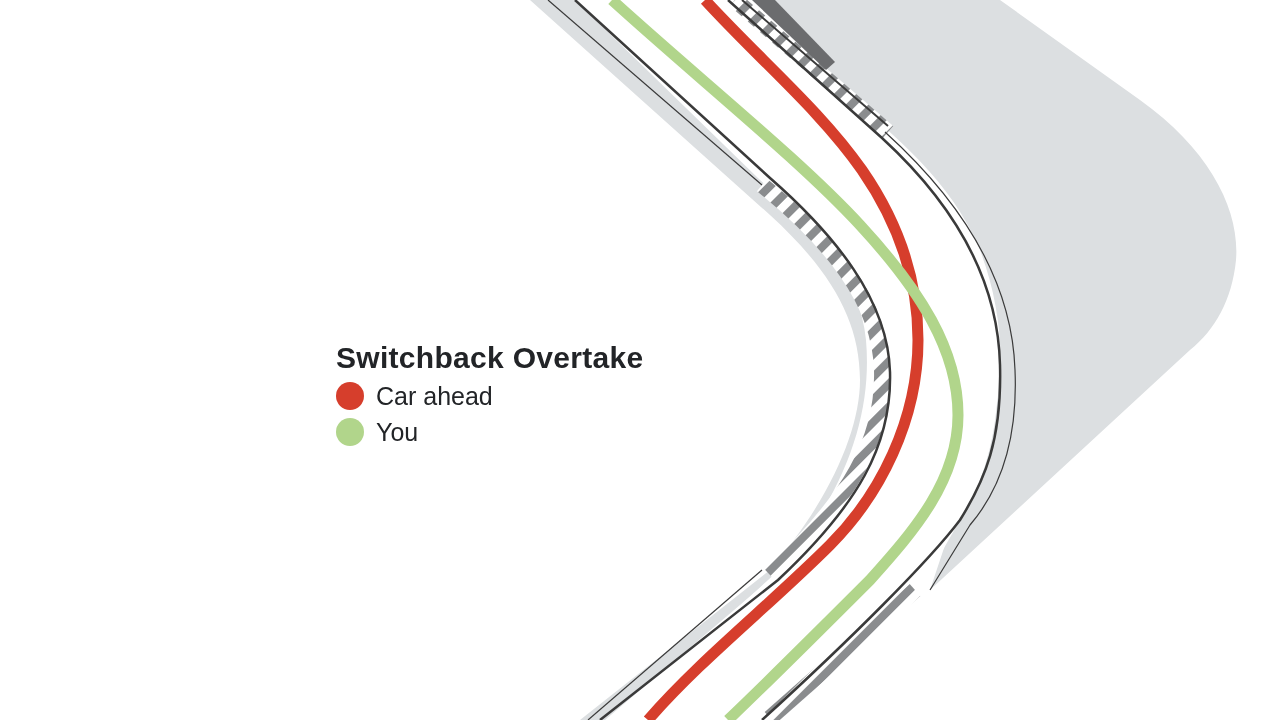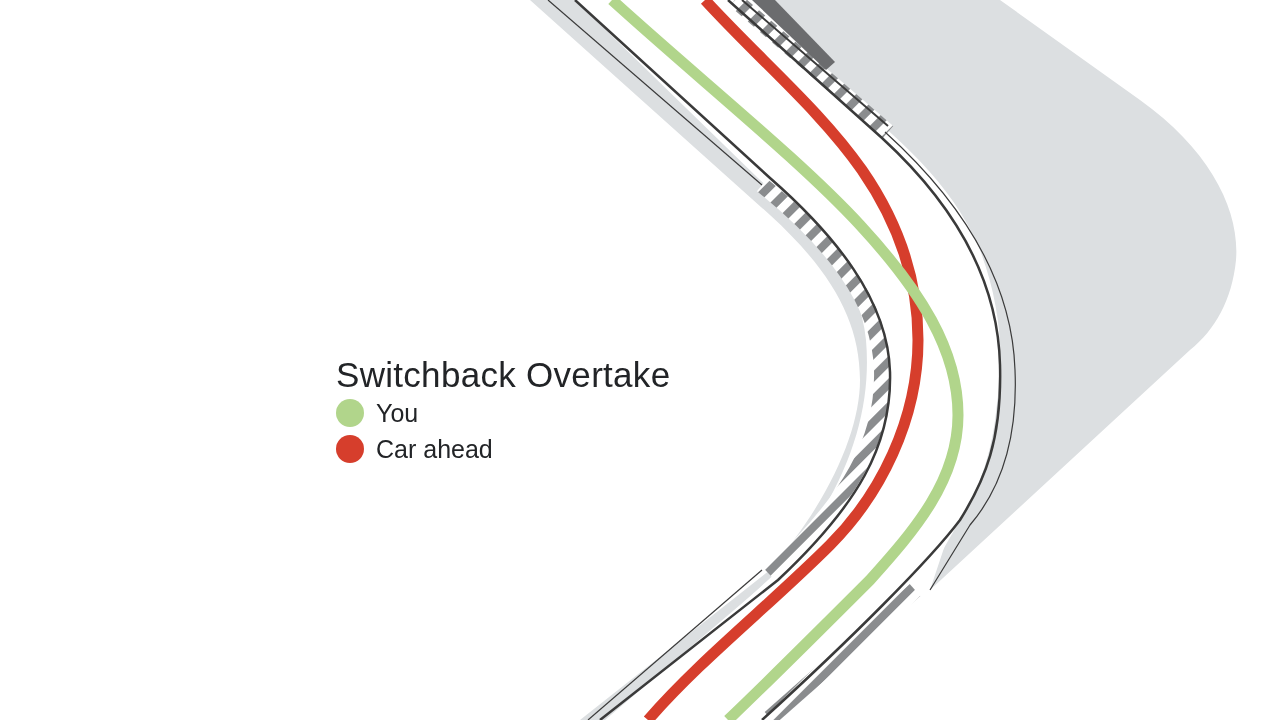--- a/index.html
+++ b/index.html
@@ -2,21 +2,21 @@
 <html><head>
   <meta charset="utf-8">
   <style>
     html, body { margin: 0; padding: 0; background: #ffffff; }
     body { width: 1280px; height: 720px; position: relative; overflow: hidden; }
     #diagram { position: absolute; left: 0; top: 0; width: 1280px; height: 720px; }
     .legend {
       position: absolute; left: 336px; top: 338px;
       font-family: "Liberation Sans", "DejaVu Sans", sans-serif; color: #222427;
     }
-    .legend-title { font-size: 35px; font-weight: normal; letter-spacing: 0.3px; line-height: 40px; margin-top: 17px; }
+    .legend-title { font-size: 30px; font-weight: bold; letter-spacing: 0.3px; line-height: 40px; }
     .legend-item { display: flex; align-items: center; height: 36px; }
     .legend-dot { width: 28px; height: 28px; border-radius: 50%; margin-right: 12px; }
     .legend-label { font-size: 25px; line-height: 36px; }
   </style>
 </head>
 <body>
 
 <svg id="diagram" viewBox="0 0 1280 720" xmlns="http://www.w3.org/2000/svg">
   <defs>
     <pattern id="kerb" patternUnits="userSpaceOnUse" width="16" height="16" patternTransform="rotate(45)">
@@ -49,20 +49,20 @@
   </g>
 
   <path d="M 705 0 C 760 60 820 110 862 170 C 900 225 918 280 918 340 C 918 420 880 495 830 545 C 770 605 700 660 648 720" fill="none" stroke="#d63e2c" stroke-width="11"></path>
 
   <path d="M 612 0 C 700 80 800 160 860 225 C 920 290 958 350 958 415 C 958 480 915 530 870 580 C 820 630 770 680 728 720" fill="none" stroke="#b1d58b" stroke-width="11"></path>
 </svg>
 
 <div class="legend">
   <div class="legend-title">Switchback Overtake</div>
   <div class="legend-item">
+    <span class="legend-dot" style="background:#d63e2c"></span>
+    <span class="legend-label">Car ahead</span>
+  </div>
+  <div class="legend-item">
     <span class="legend-dot" style="background:#b1d58b"></span>
     <span class="legend-label">You</span>
-  </div>
-  <div class="legend-item">
-    <span class="legend-dot" style="background:#d63e2c"></span>
-    <span class="legend-label">Car ahead</span>
   </div>
 </div>
 
 </body></html>

